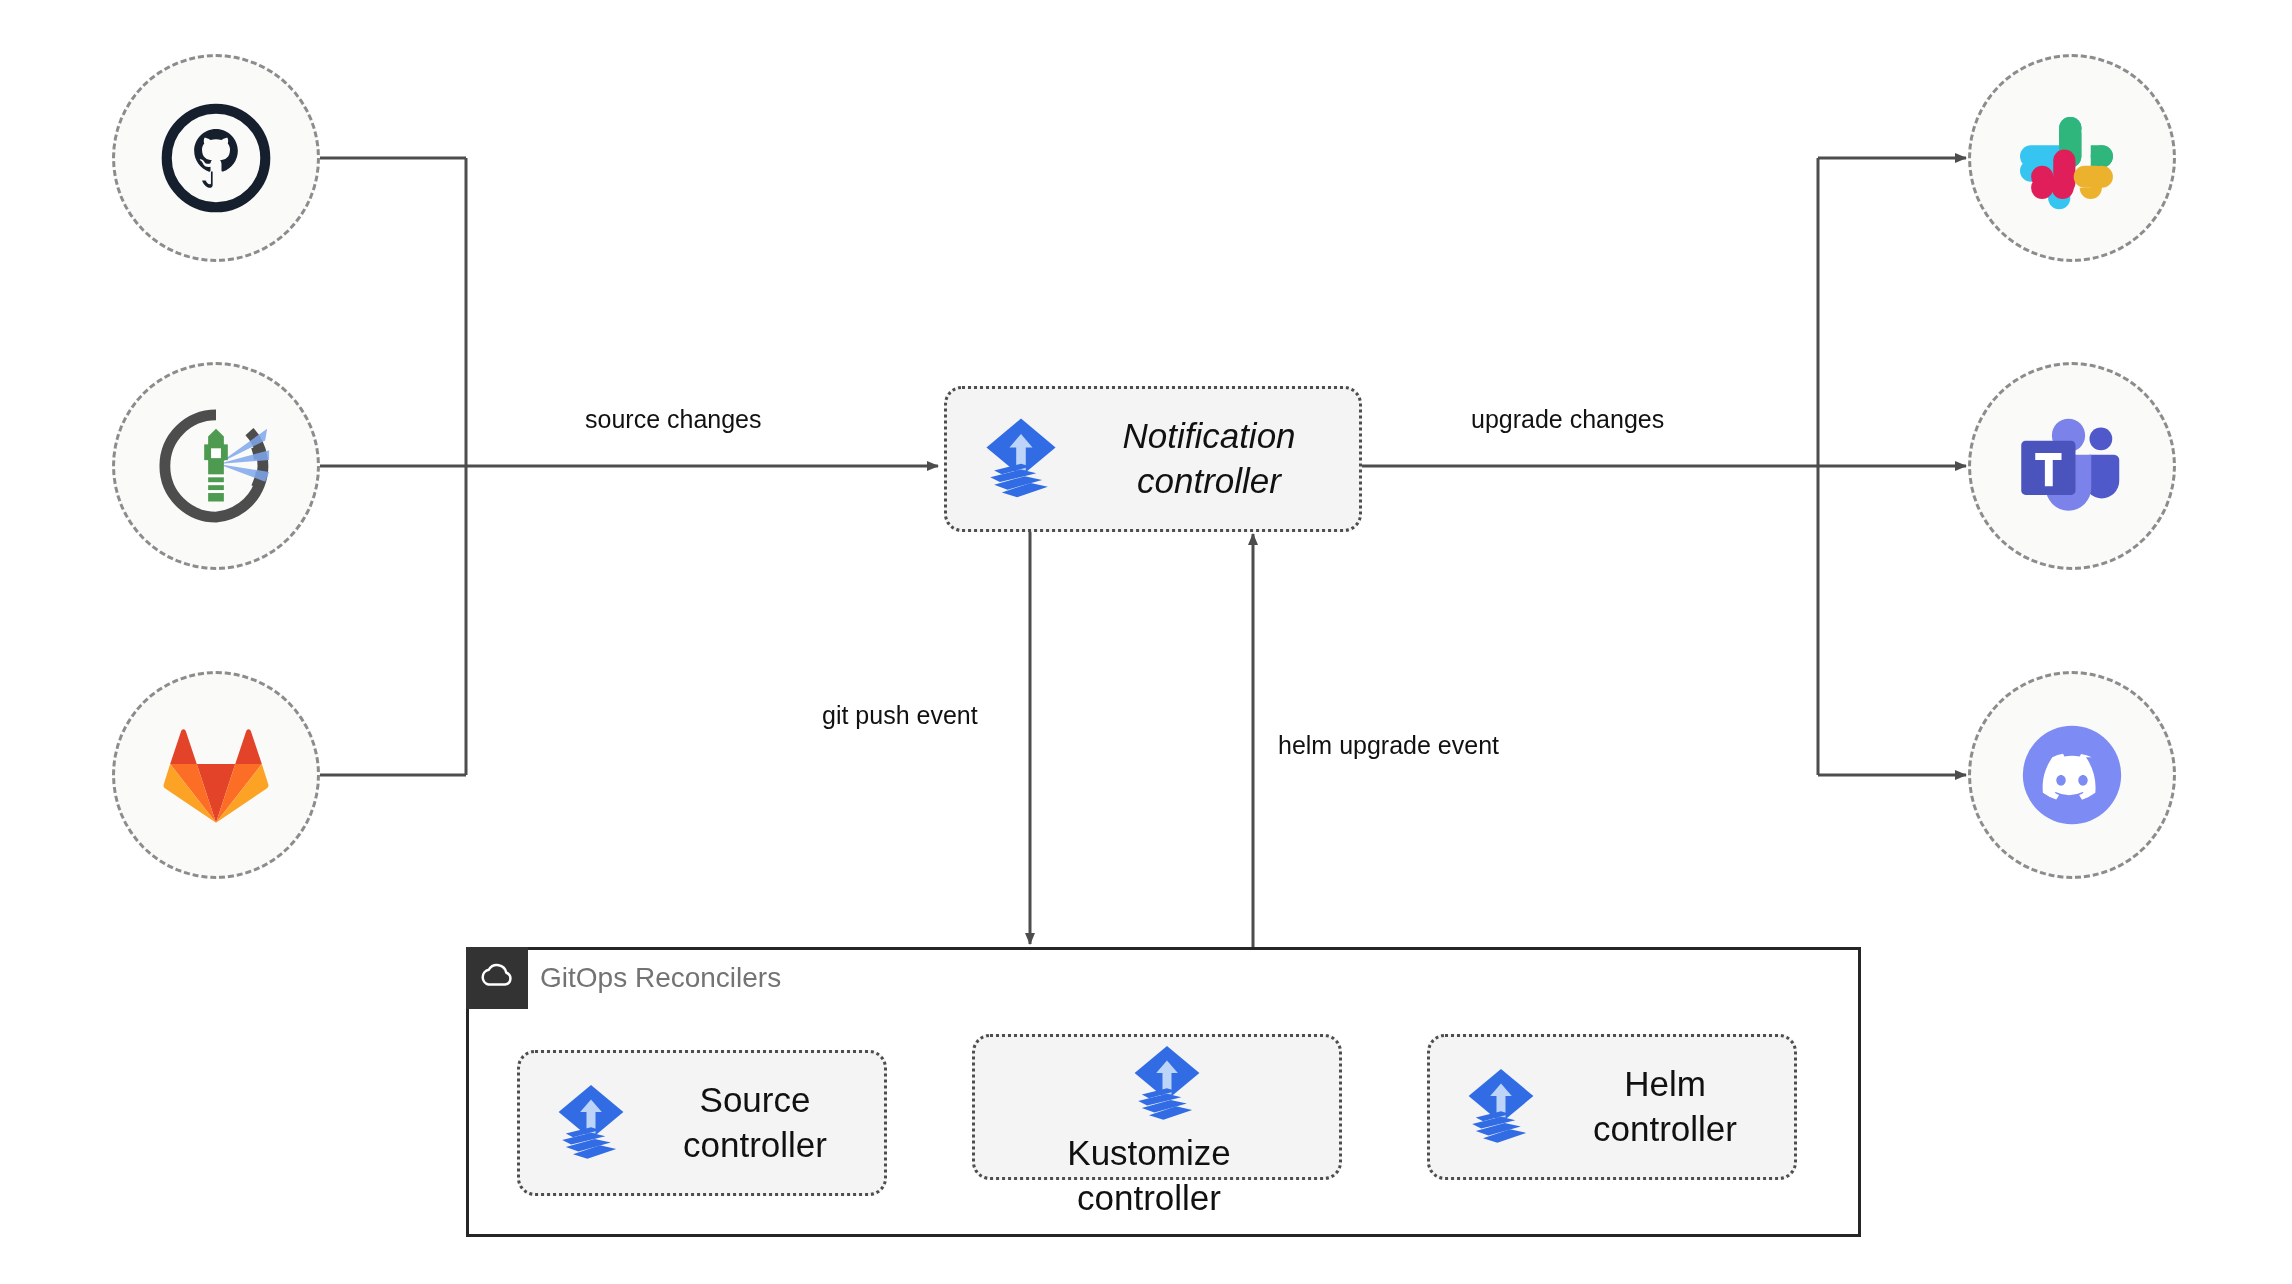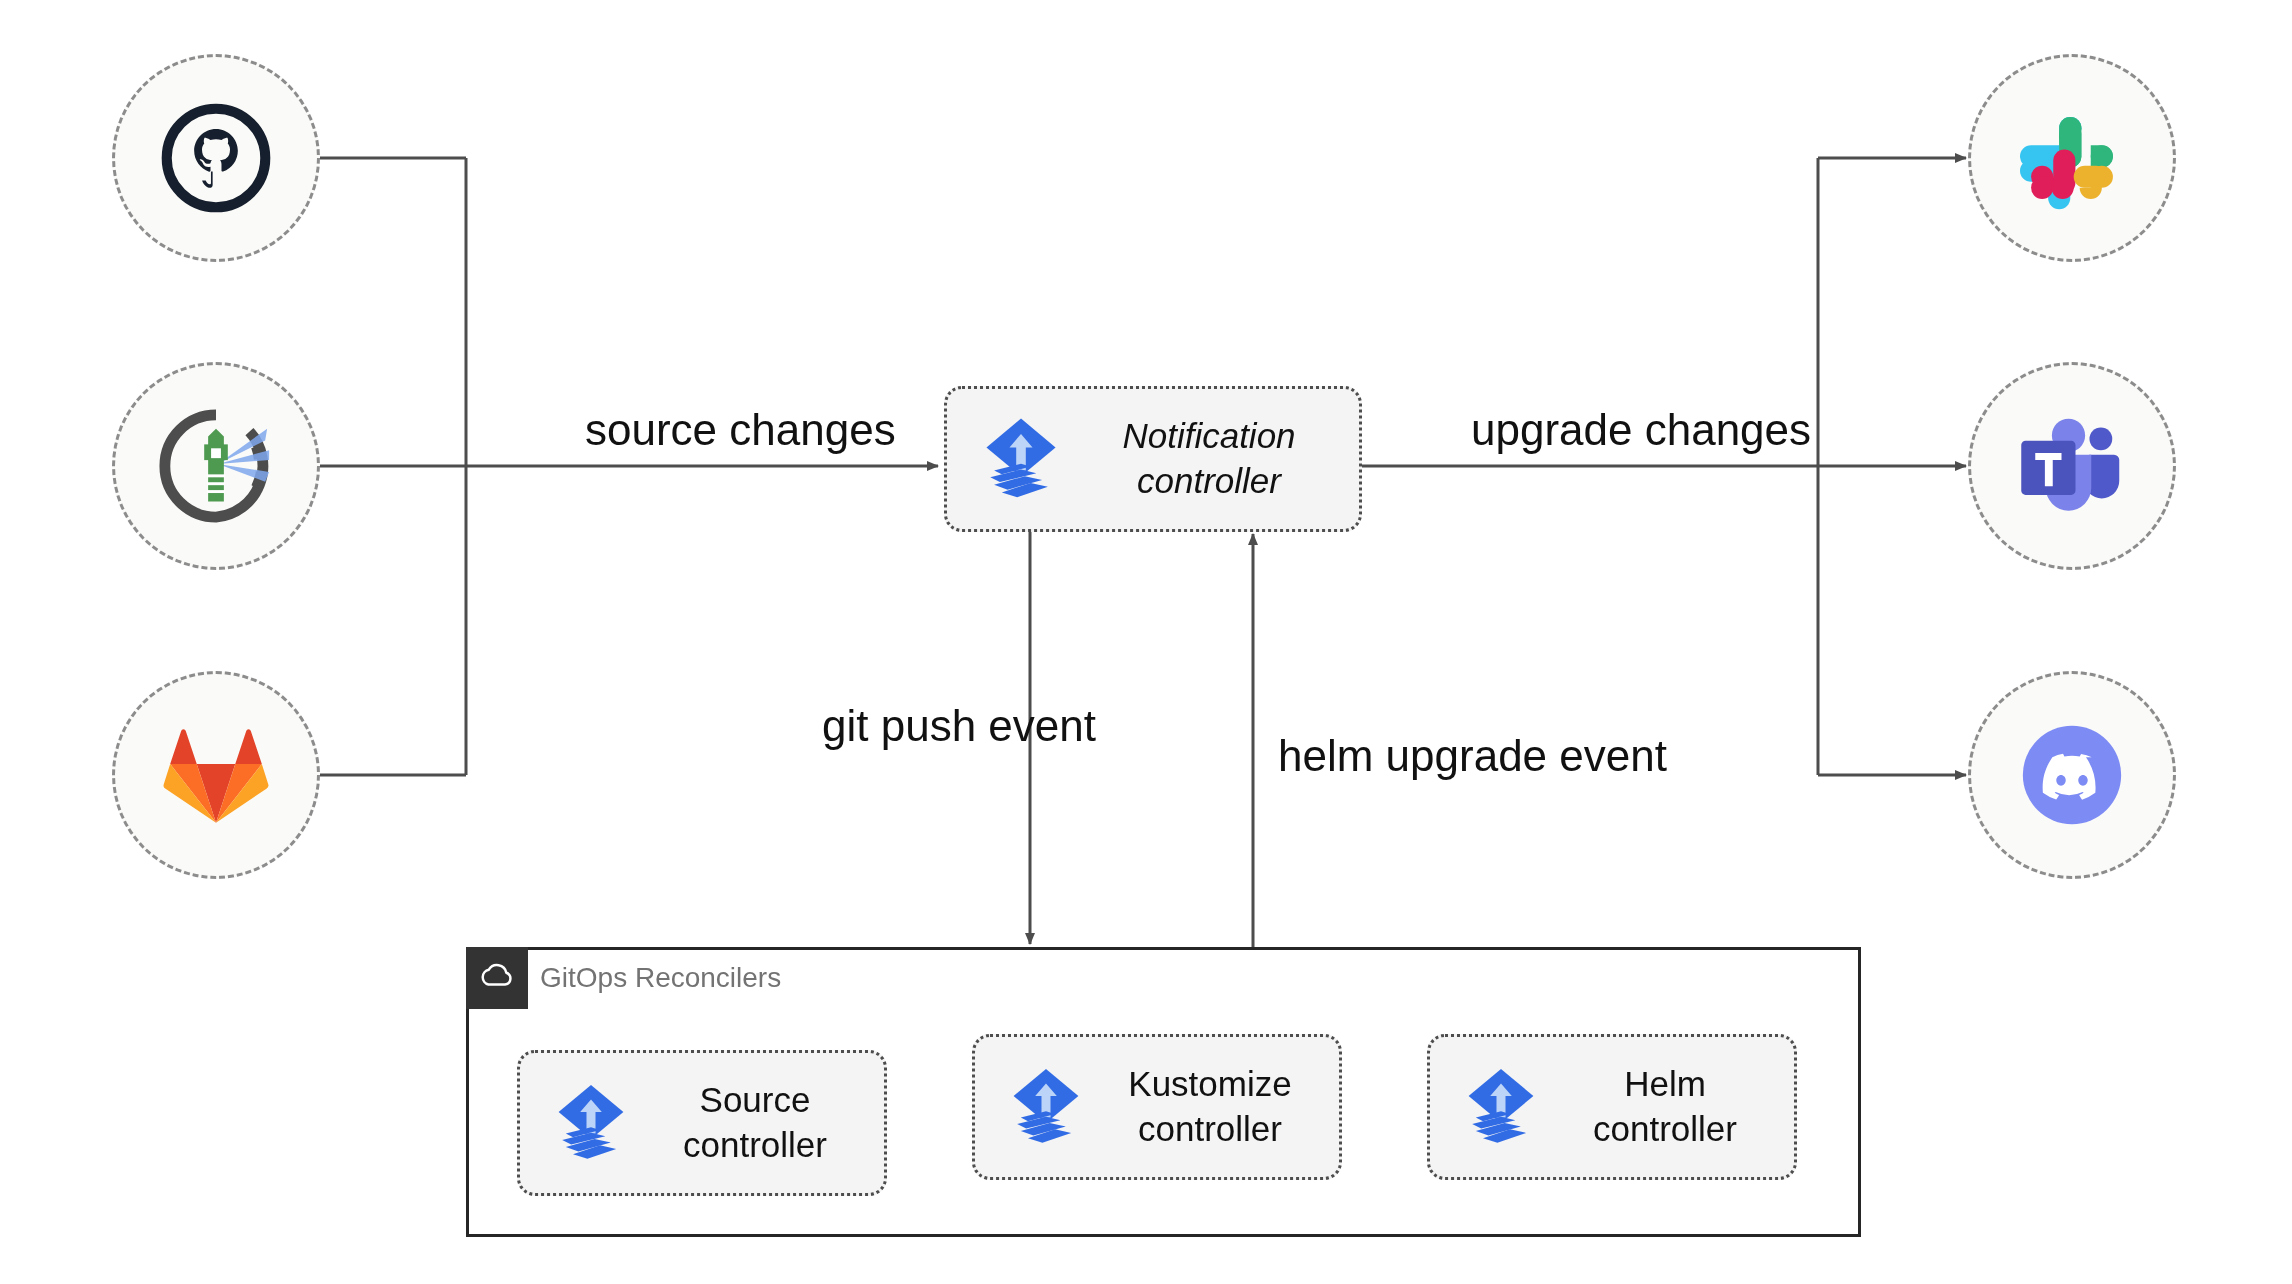--- a/index.html
+++ b/index.html
@@ -95,21 +95,21 @@
     left: 540px;
     top: 960px;
     font-size: 28px;
     color: #737373;
     line-height: 36px;
   }
 
   
   .edge-label {
     position: absolute;
-    font-size: 44px;
+    font-size: 25px;
     color: #111111;
     white-space: nowrap;
   }
 </style>
 </head>
 <body>
 
 <div id="canvas">
 
   <svg id="wires" viewBox="0 0 2292 1284" xmlns="http://www.w3.org/2000/svg">
@@ -293,21 +293,21 @@
           <path d="M22 64 L50 57 L60 60 L30 68 Z"></path>
           <path d="M18 71 L50 63 L66 67 L28 76 Z"></path>
           <path d="M22 79 L54 70 L72 74 L36 84 Z"></path>
           <path d="M30 87 L60 77 L78 81 L46 92 Z"></path>
         </g>
       </svg>
     </span>
     <span class="ctrl-label"><span>Source</span><br><span>controller</span></span>
   </div>
 
-  <div class="ctrl-box" style="left:972px; top:1034px; width:370px; height:146px;">
+  <div class="ctrl-box" style="left:972px; top:1034px; width:370px; height:146px;flex-direction:column;">
     <span class="ctrl-icon">
       <svg width="90" height="90" viewBox="0 0 100 100">
         <path fill="#326ce5" d="M50 10 L86 40 L50 70 L14 40 Z"></path>
         <path fill="#bcd4f7" d="M50 26 L62 40 L55 40 L55 64 L45 64 L45 40 L38 40 Z"></path>
         <g fill="#326ce5">
           <path d="M22 64 L50 57 L60 60 L30 68 Z"></path>
           <path d="M18 71 L50 63 L66 67 L28 76 Z"></path>
           <path d="M22 79 L54 70 L72 74 L36 84 Z"></path>
           <path d="M30 87 L60 77 L78 81 L46 92 Z"></path>
         </g>

